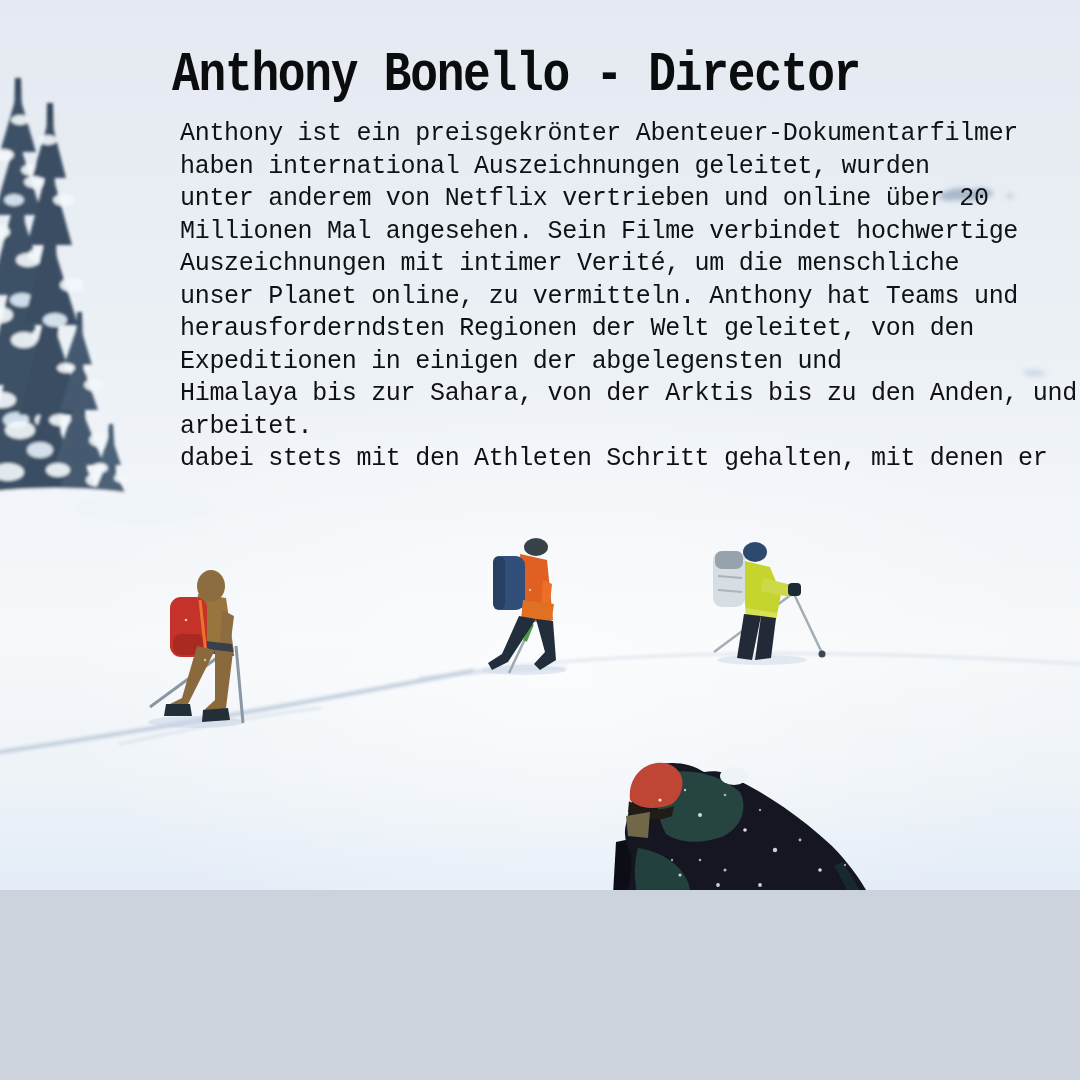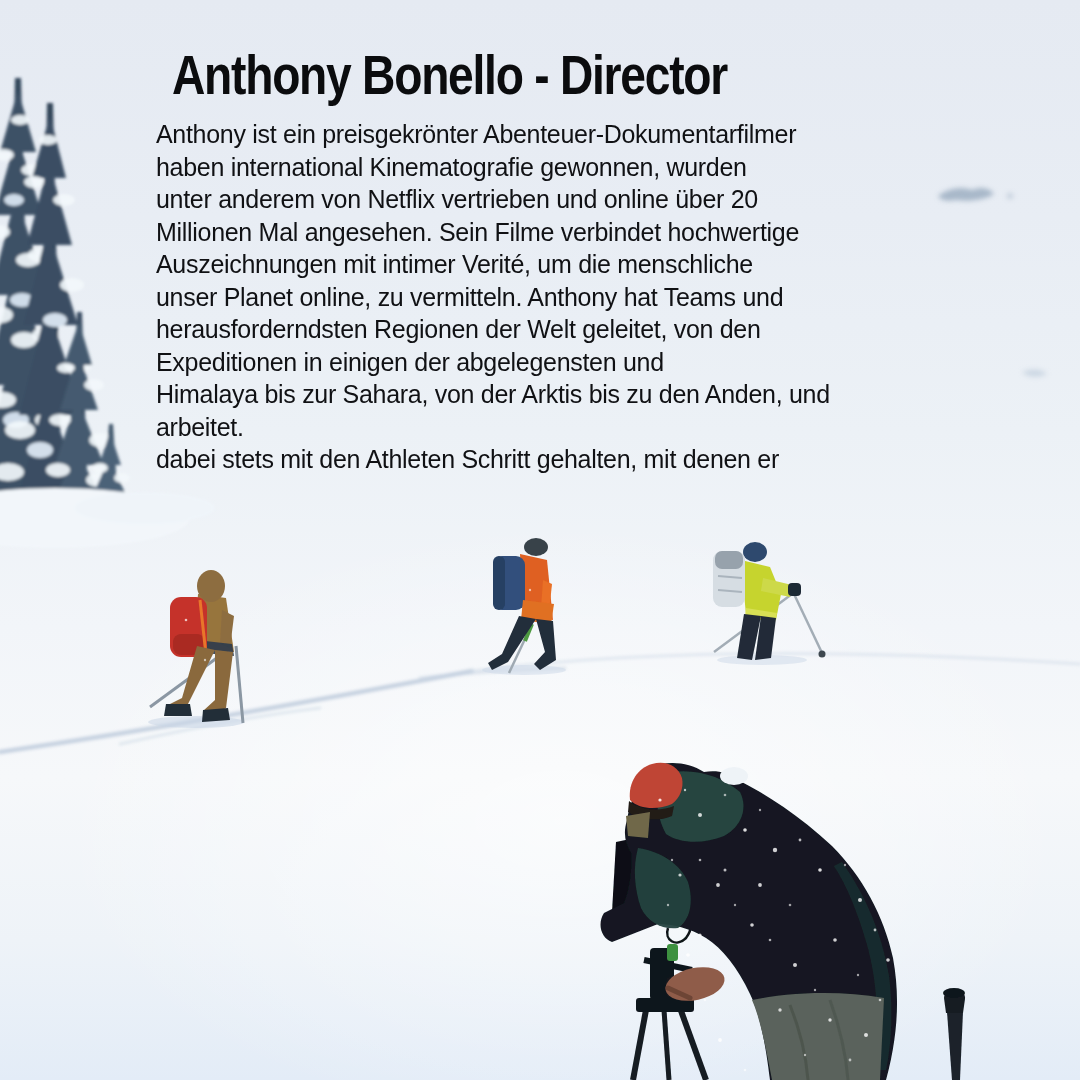--- a/index.html
+++ b/index.html
@@ -1,31 +1,31 @@
 <!DOCTYPE html>
 <html><head>
 <meta charset="utf-8">
 <style>
   html,body { margin:0; padding:0; background:#ccd3dc; }
   .stage {
-    position:relative; width:1080px; height:1080px; overflow:hidden;
-    font-family:Liberation Sans, sans-serif;
+    position:relative; width:1080px; height:890px; overflow:hidden;
+    font-family:Liberation Mono, monospace;
     background:
       radial-gradient(ellipse 720px 420px at 52% 76%, rgba(255,255,255,0.60), rgba(255,255,255,0) 72%),
       linear-gradient(180deg, #e5eaf2 0%, #e8edf4 20%, #ecf1f6 40%, #f2f5f9 58%, #f6f8fa 72%, #eef3f8 87%, #e3ecf7 100%);
   }
   .scene { position:absolute; inset:0; width:1080px; height:1080px; }
   .title {
     position:absolute; left:172px; top:48px; margin:0;
     font-size:55px; font-weight:700; letter-spacing:-1.5px; line-height:1.0;
     color:#0b0c0e; white-space:nowrap;
     transform:scaleX(0.84); transform-origin:0 0;
   }
   .bio {
-    position:absolute; left:156px; top:118px; width:820px;
+    position:absolute; left:180px; top:118px; width:820px;
     font-size:25px; font-weight:400; letter-spacing:-0.3px; line-height:32.5px;
     color:#101114;
   }
   .bio-line { white-space:nowrap; }
 </style>
 </head>
 <body>
 
 <div class="stage">
 
@@ -250,21 +250,21 @@
         <circle cx="186" cy="620" r="1.3" opacity=".7"></circle>
       <circle cx="205" cy="660" r="1.2" opacity=".6"></circle>
         <circle cx="530" cy="590" r="1.2" opacity=".6"></circle>
     </g>
   </svg>
 
   <h1 class="title">Anthony Bonello - Director</h1>
 
   <div class="bio">
     <div class="bio-line">Anthony ist ein preisgekrönter Abenteuer-Dokumentarfilmer</div>
-    <div class="bio-line">haben international Kinematografie gewonnen, wurden</div>
+    <div class="bio-line">haben international Auszeichnungen geleitet, wurden</div>
     <div class="bio-line">unter anderem von Netflix vertrieben und online über 20</div>
     <div class="bio-line">Millionen Mal angesehen. Sein Filme verbindet hochwertige</div>
     <div class="bio-line">Auszeichnungen mit intimer Verité, um die menschliche</div>
     <div class="bio-line">unser Planet online, zu vermitteln. Anthony hat Teams und</div>
     <div class="bio-line">herausforderndsten Regionen der Welt geleitet, von den</div>
     <div class="bio-line">Expeditionen in einigen der abgelegensten und</div>
     <div class="bio-line">Himalaya bis zur Sahara, von der Arktis bis zu den Anden, und</div>
     <div class="bio-line">arbeitet.</div>
     <div class="bio-line">dabei stets mit den Athleten Schritt gehalten, mit denen er</div>
   </div>

